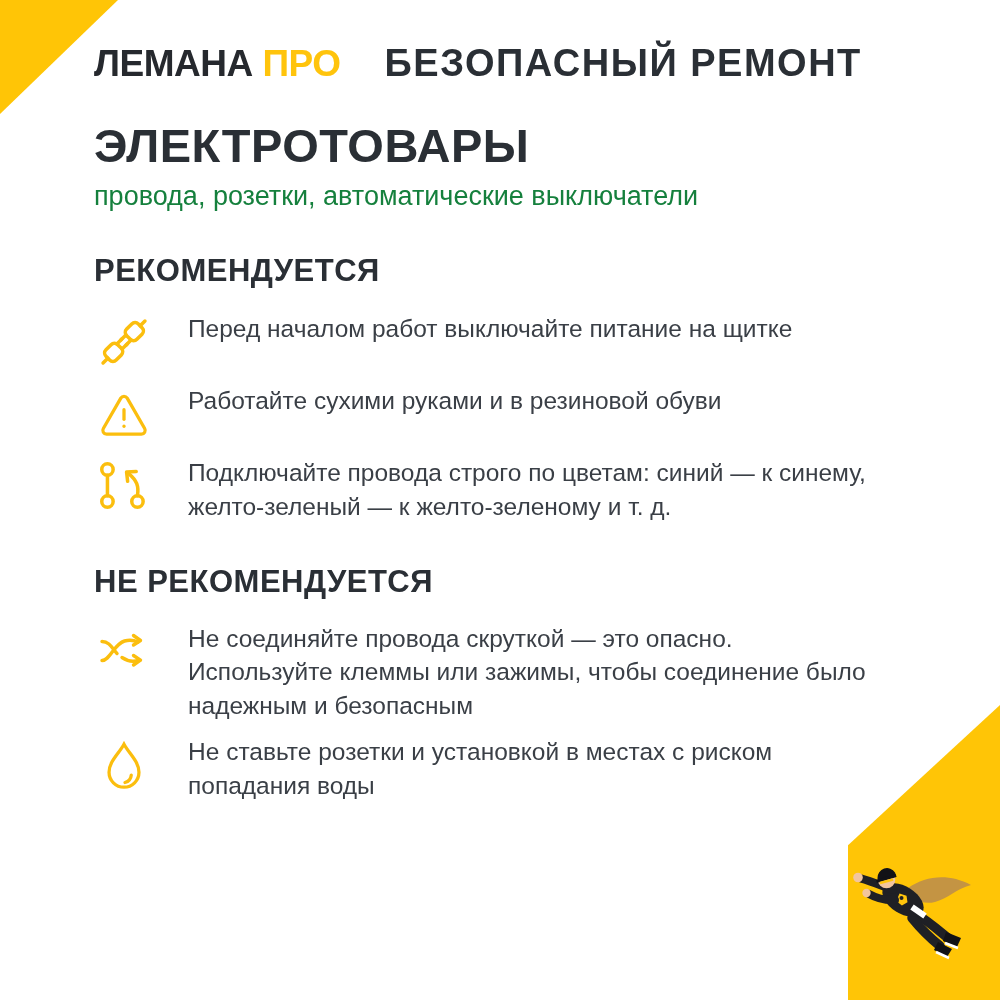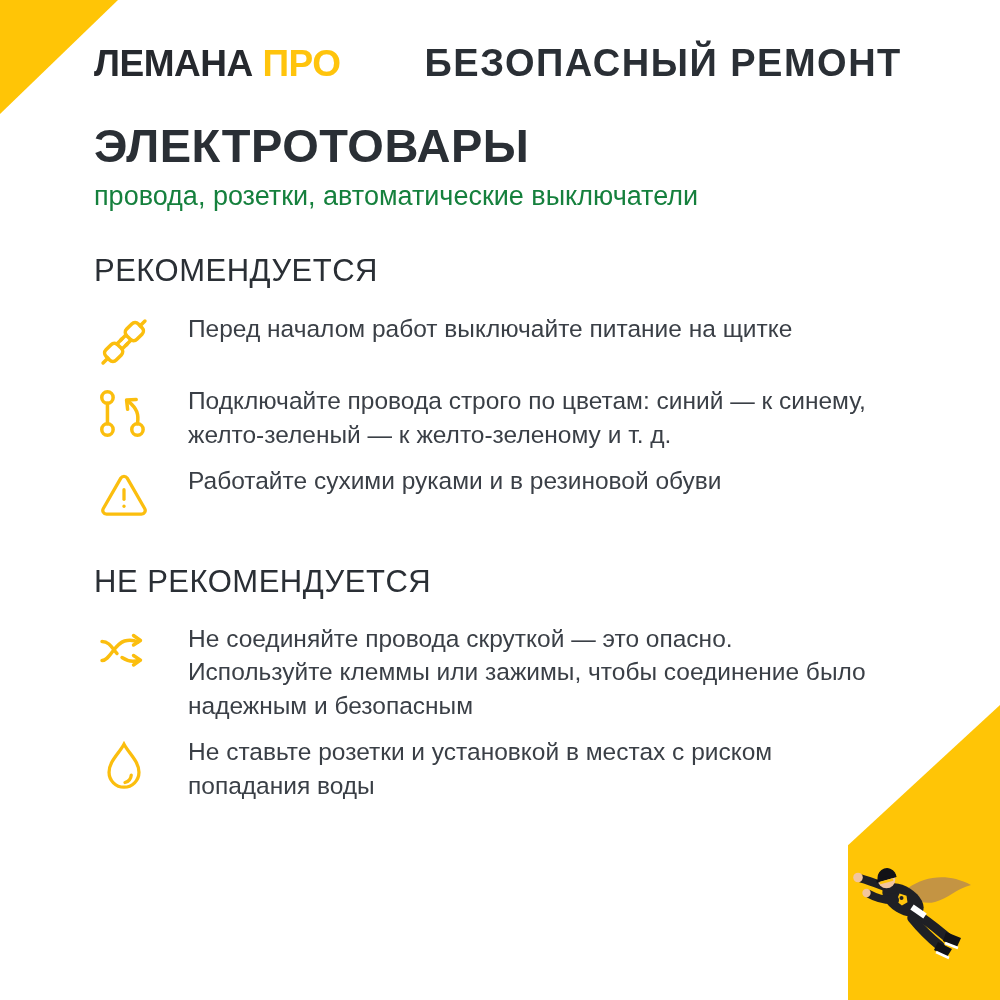--- a/index.html
+++ b/index.html
@@ -15,30 +15,30 @@
   .corner-br{
     position:absolute;right:0;bottom:0;width:152px;height:295px;
     background:#FFC506;clip-path:polygon(100% 0,0 47.5%,0 100%,100% 100%);
   }
   .mascot{position:absolute;left:0px;top:152px;width:132px;height:108px;}
   .content{position:absolute;top:0;left:0;right:0;padding:42px 55px 0 94px;}
   .header{display:flex;align-items:flex-end;}
   .logo{font-size:37px;font-weight:900;letter-spacing:-0.5px;color:#26292E;white-space:nowrap;}
   .logo .accent{color:#FFC40C;}
   .header-title{
-    margin-left:84px;font-size:38px;font-weight:800;letter-spacing:1.5px;
+    margin-left:44px;font-size:38px;font-weight:800;letter-spacing:1.5px;
     color:#2A2F35;white-space:nowrap;
   }
   h1.page-title{
     margin:36px 0 0 0;font-size:47px;font-weight:900;letter-spacing:0.5px;
     color:#2A2F35;line-height:1.05;
   }
   .subtitle{margin-top:10px;font-size:27px;color:#15803d;line-height:1.2;}
   h2.section-heading{
-    margin:40px 0 24px 0;font-size:31px;font-weight:400;letter-spacing:0.5px;
+    margin:40px 0 24px 0;font-size:31px;font-weight:700;letter-spacing:0.5px;
     color:#2A2F35;line-height:1.15;
   }
   h2.section-heading.second{margin-top:40px;margin-bottom:22px;}
   .item{display:flex;align-items:flex-start;margin-bottom:12px;min-height:60px;}
   .item:last-child{margin-bottom:0;}
   .icon-box{width:60px;height:60px;flex:0 0 60px;display:flex;align-items:center;justify-content:center;}
   .icon-box svg{display:block;}
   .item-text{
     margin-left:34px;font-size:24.5px;color:#3A3F46;line-height:1.38;
     white-space:pre-line;max-width:740px;
@@ -78,46 +78,46 @@
             <line x1="31" y1="19" x2="24.5" y2="19"></line>
           </g>
         </g>
       </svg>
     </div>
     <div class="item-text">Перед началом работ выключайте питание на щитке</div>
   </div>
 
   <div class="item">
     <div class="icon-box">
+      <svg width="56" height="56" viewBox="0 0 58 58">
+        <g stroke="#FBBE0E" stroke-width="3.4" fill="none" stroke-linecap="round" stroke-linejoin="round">
+          <path d="M25.7 12.5 a3.9 3.9 0 0 1 6.6 0 L50.4 44 a3.9 3.9 0 0 1 -3.3 5.9 H10.9 a3.9 3.9 0 0 1 -3.3 -5.9 Z"></path>
+          <line x1="29" y1="24.5" x2="29" y2="34.5"></line>
+          <line x1="29" y1="41.5" x2="29" y2="41.7"></line>
+        </g>
+      </svg>
+    </div>
+    <div class="item-text">Работайте сухими руками и в резиновой обуви</div>
+  </div>
+
+  <div class="item">
+    <div class="icon-box">
       <svg width="60" height="60" viewBox="0 0 58 58">
         <g stroke="#FBBE0E" stroke-width="3.4" fill="none" stroke-linecap="round" stroke-linejoin="round">
           <circle cx="13" cy="13" r="5.5"></circle>
           <line x1="13" y1="18.5" x2="13" y2="38.5"></line>
           <circle cx="13" cy="44" r="5.5"></circle>
           <circle cx="42" cy="44" r="5.5"></circle>
           <path d="M42 38.5 C 43.5 29.5 41.5 23.5 33.5 17"></path>
           <path d="M32.5 24.5 L31.5 15.5 L40.8 15"></path>
         </g>
       </svg>
     </div>
     <div class="item-text">Подключайте провода строго по цветам: синий — к синему,
 желто-зеленый — к желто-зеленому и т. д.</div>
-  </div>
-
-  <div class="item">
-    <div class="icon-box">
-      <svg width="56" height="56" viewBox="0 0 58 58">
-        <g stroke="#FBBE0E" stroke-width="3.4" fill="none" stroke-linecap="round" stroke-linejoin="round">
-          <path d="M25.7 12.5 a3.9 3.9 0 0 1 6.6 0 L50.4 44 a3.9 3.9 0 0 1 -3.3 5.9 H10.9 a3.9 3.9 0 0 1 -3.3 -5.9 Z"></path>
-          <line x1="29" y1="24.5" x2="29" y2="34.5"></line>
-          <line x1="29" y1="41.5" x2="29" y2="41.7"></line>
-        </g>
-      </svg>
-    </div>
-    <div class="item-text">Работайте сухими руками и в резиновой обуви</div>
   </div>
 
 
   <h2 class="section-heading second">НЕ РЕКОМЕНДУЕТСЯ</h2>
 
   <div class="item">
     <div class="icon-box">
       <svg width="58" height="58" viewBox="0 0 58 58">
         <g stroke="#FBBE0E" stroke-width="3.4" fill="none" stroke-linecap="round" stroke-linejoin="round">
           <path d="M7 37.5 C 15 37.5 19 21 29.5 18 C 34 16.8 38.5 17 43 19"></path>

